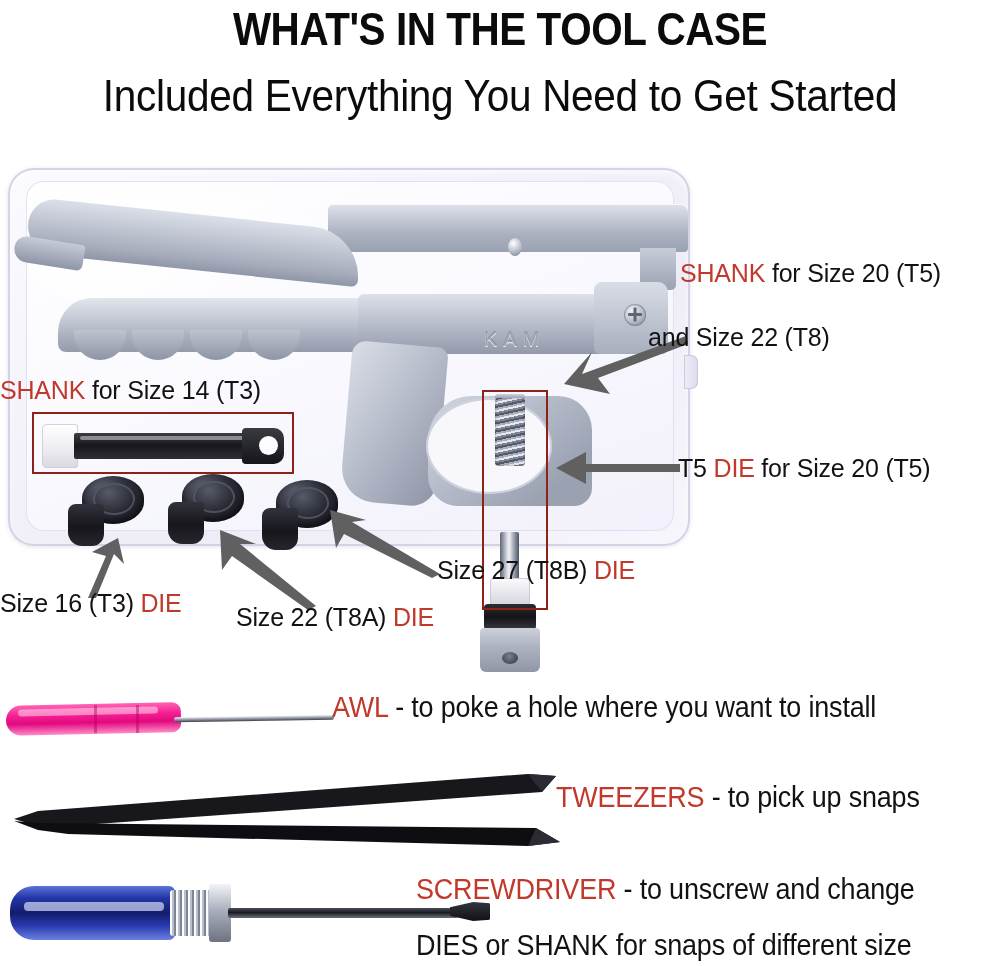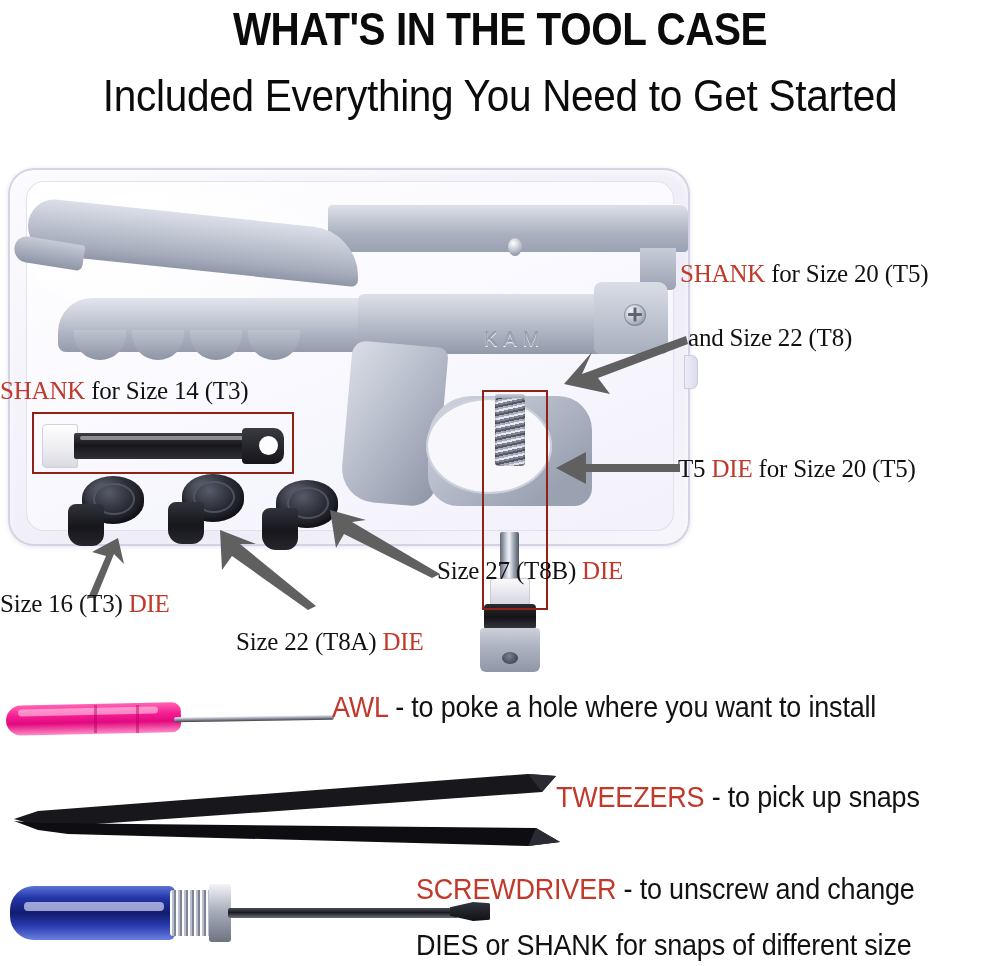--- a/index.html
+++ b/index.html
@@ -47,21 +47,21 @@
     transform: scaleX(0.9);
     transform-origin: center top;
     color: #0b0b0b;
     white-space: nowrap;
   }
 
   
   .ann {
     position: absolute;
     white-space: nowrap;
-    font-family: Liberation Serif, serif;
+    font-family: Liberation Sans, sans-serif;
     font-size: 25px;
     line-height: 31px;
     color: #121212;
     letter-spacing: -0.2px;
   }
   .ann .hl { color: #C0392B; }
 
   .ann-narrow {
     position: absolute;
     white-space: nowrap;
@@ -650,35 +650,35 @@
   <path d="M104 78 L28 16 L44 16 L8 2 L10 42 L20 28 L96 82 Z"></path>
 </svg>
 
 <svg class="arrow-svg" style="left:70px; top:538px;" width="70" height="62" viewBox="0 0 70 62">
   <path d="M26 60 L44 16 L54 26 L48 0 L22 14 L36 18 L18 60 Z"></path>
 </svg>
 
 <div class="ann" style="left:680px; top:258px;">
   <span class="hl">SHANK</span><span> for Size 20 (T5)</span>
 </div>
-<div class="ann" style="left:688px; top:322px;">and Size 22 (T8)</div>
+<div class="ann" style="left:648px; top:322px;">and Size 22 (T8)</div>
 
 <div class="ann" style="left:0px; top:375px;">
   <span class="hl">SHANK</span><span> for Size 14 (T3)</span>
 </div>
 
 <div class="ann" style="left:678px; top:453px;">
   <span>T5 </span><span class="hl">DIE</span><span> for Size 20 (T5)</span>
 </div>
 
 <div class="ann" style="left:437px; top:555px;">
   <span>Size 27 (T8B) </span><span class="hl">DIE</span>
 </div>
 
-<div class="ann" style="left:236px; top:626px;">
+<div class="ann" style="left:236px; top:602px;">
   <span>Size 22 (T8A) </span><span class="hl">DIE</span>
 </div>
 
 <div class="ann" style="left:0px; top:588px;">
   <span>Size 16 (T3) </span><span class="hl">DIE</span>
 </div>
 
 <div id="awl">
   <div class="awl-handle"></div>
   <div class="awl-handle-gloss"></div>

